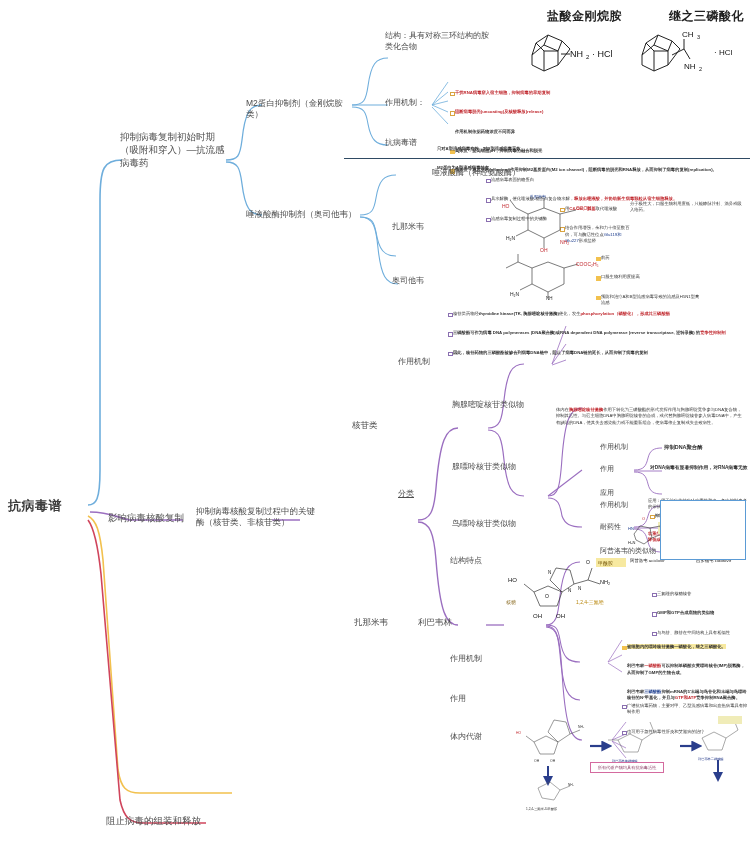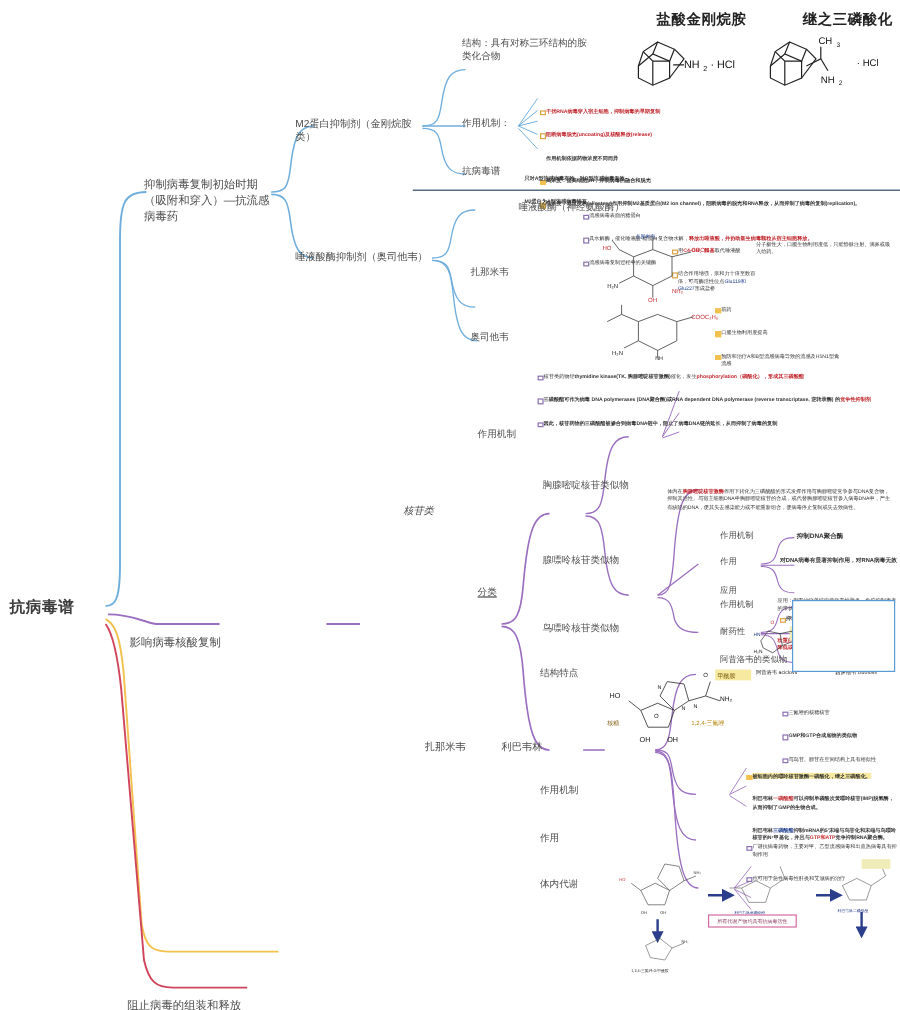--- a/index.html
+++ b/index.html
@@ -1,21 +1,21 @@
 <!DOCTYPE html>
 <html><head>
 <meta charset="utf-8">
 <style>
   html,body{margin:0;padding:0;background:#ffffff;}
   body{font-family:"Liberation Sans","DejaVu Sans",sans-serif;color:#4a4a4a;}
   #canvas{position:relative;width:750px;height:842px;overflow:hidden;background:#fff;}
   svg.links{position:absolute;left:0;top:0;width:750px;height:842px;pointer-events:none;}
   .node{position:absolute;line-height:1.35;white-space:pre-wrap;}
   .root{font-size:13px;font-weight:700;color:#3c3c3c;letter-spacing:.5px;}
-  .lvl1{font-size:9.5px;color:#4d4d4d;margin-top:18px;}
+  .lvl1{font-size:9.5px;color:#4d4d4d;}
   .lvl2{font-size:8.5px;color:#4d4d4d;}
   .lvl3{font-size:8px;color:#4d4d4d;}
   .tiny{font-size:4.3px;color:#333;line-height:1.5;}
   .tiny b{font-weight:700;}
   .rd{color:#c0272d;font-weight:700;}
   .bl{color:#1a3b8c;}
   .hl2{background:#f7e9a0;}
   .bullet{display:block;position:relative;padding-left:5px;}
   .bullet:before{content:"";position:absolute;left:0;top:2px;width:2.6px;height:2.6px;border:.5px solid #d9a441;background:#fff;}
   .bullet.o:before{border-color:#8a6fb0;}
@@ -218,22 +218,23 @@
         <path d="M56 40 L56 46"></path>
         <path d="M40 32 L28 38"></path>
       </g>
       <text x="84" y="14" font-size="5" fill="#c0272d" font-family="Liberation Sans, sans-serif">COOC₂H₅</text>
       <text x="18" y="44" font-size="5" fill="#222" font-family="Liberation Sans, sans-serif">H₂N</text>
       <text x="54" y="48" font-size="4.5" fill="#222" font-family="Liberation Sans, sans-serif">NH</text>
     </svg>
   </div>
 
   <div class="node lvl1" style="left:108px;top:512px;">影响病毒核酸复制</div>
-
-  <div class="node lvl2" style="left:336px;top:420px;font-style:italic;">核苷类</div>
+  <div class="node lvl2" style="left:196px;top:506px;width:120px;">抑制病毒核酸复制过程中的关键酶（核苷类、非核苷类）</div>
+
+  <div class="node lvl2" style="left:352px;top:420px;">核苷类</div>
 
   <div class="node lvl3" style="left:398px;top:357px;">作用机制</div>
   <div class="node tiny" style="left:448px;top:298px;width:298px;">
     <span class="bullet o">核苷类药物经<b>thymidine kinase(TK, 胸腺嘧啶核苷激酶)</b>催化，发生<span class="rd">phosphorylation（磷酸化），形成其三磷酸酯</span></span>
     <span class="bullet o"><b>三磷酸酯可作为病毒 DNA polymerases (DNA聚合酶)或RNA dependent DNA polymerase (reverse transcriptase, 逆转录酶) 的<span class="rd">竞争性抑制剂</span></b></span>
     <span class="bullet o"><b>因此，核苷药物的三磷酸酯被掺合到病毒DNA链中，阻止了病毒DNA链的延长，从而抑制了病毒的复制</b></span>
   </div>
 
   <div class="node lvl3" style="left:398px;top:489px;text-decoration:underline;">分类</div>
 

